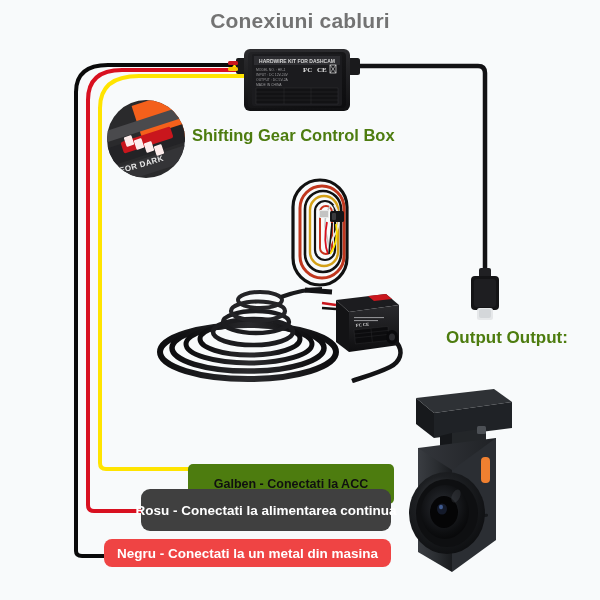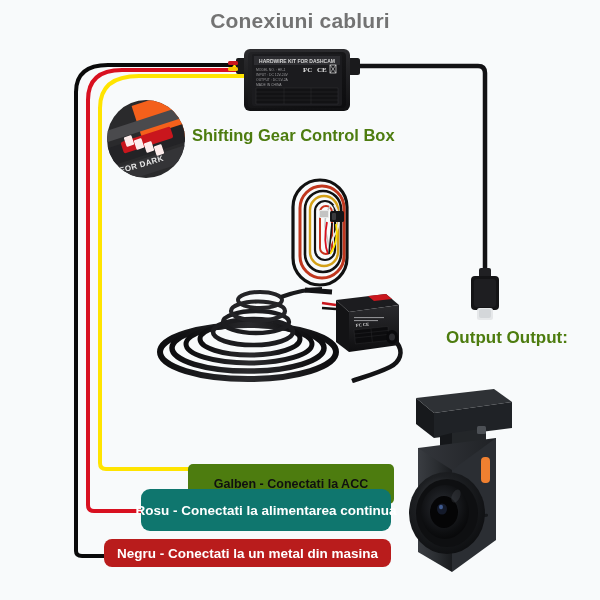--- a/index.html
+++ b/index.html
@@ -37,26 +37,26 @@
     box-sizing:border-box;
     white-space:nowrap;
   }
   .badge-yellow{
     left:188px;top:456px;width:206px;height:40px;
     background:#4d7c0f;color:#101010;
     border-radius:5px;font-size:12.5px;margin-top:8px;
   }
   .badge-red{
     left:141px;top:489px;width:250px;height:42px;
-    background:#0f766e;color:#ffffff;
+    background:#404040;color:#ffffff;
     border-radius:9px;font-size:13.5px;
   }
   .badge-black{
     left:104px;top:539px;width:287px;height:28px;
-    background:#b91c1c;color:#ffffff;
+    background:#ef4444;color:#ffffff;
     border-radius:8px;font-size:13.5px;
   }
 
   
   .inset{
     position:absolute;left:107px;top:100px;width:78px;height:78px;
     border-radius:50%;overflow:hidden;
     background:#2a2a2c;
   }
   .inset .sky{

